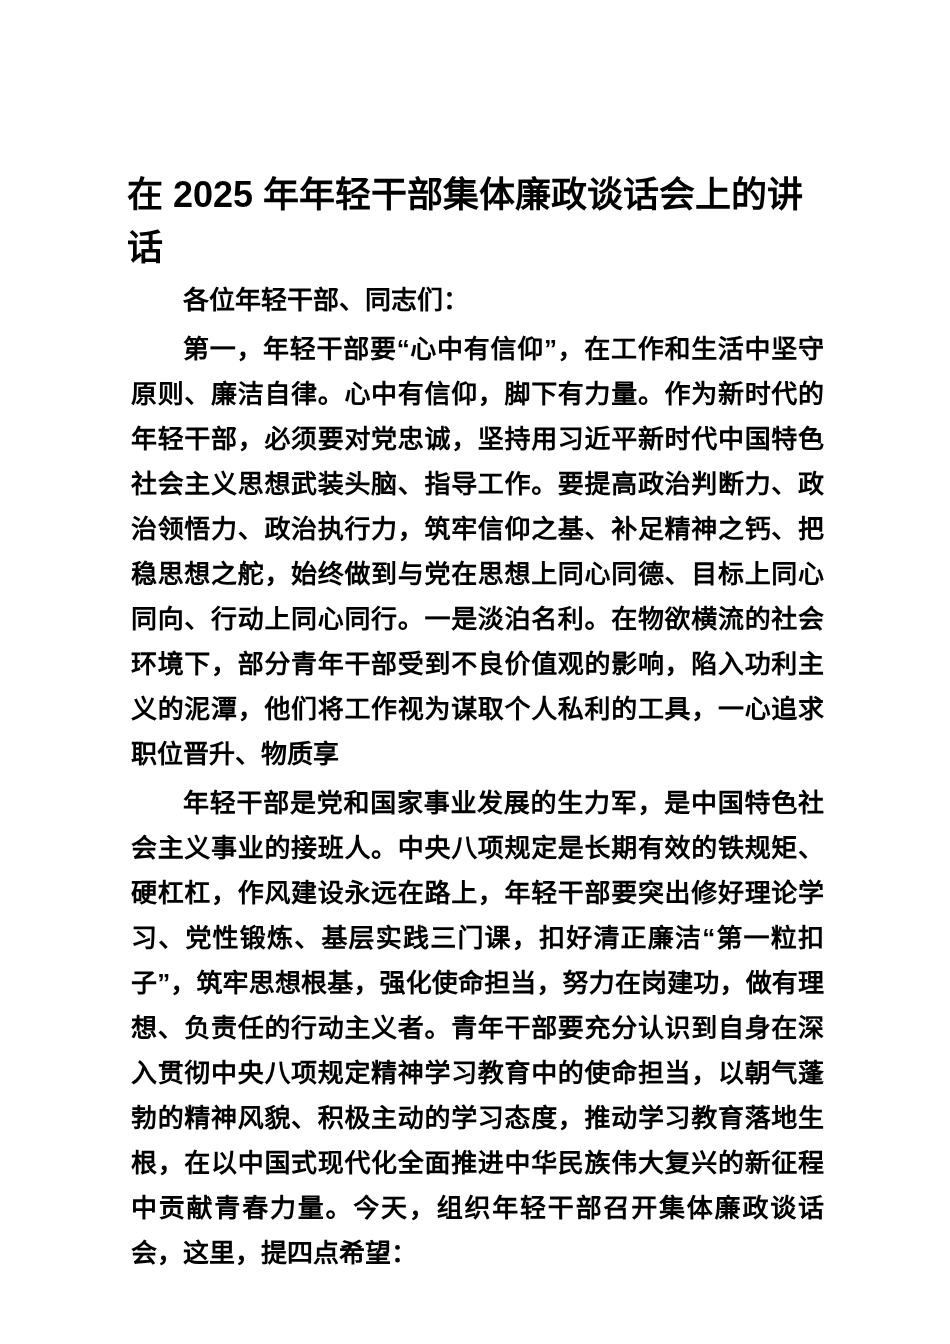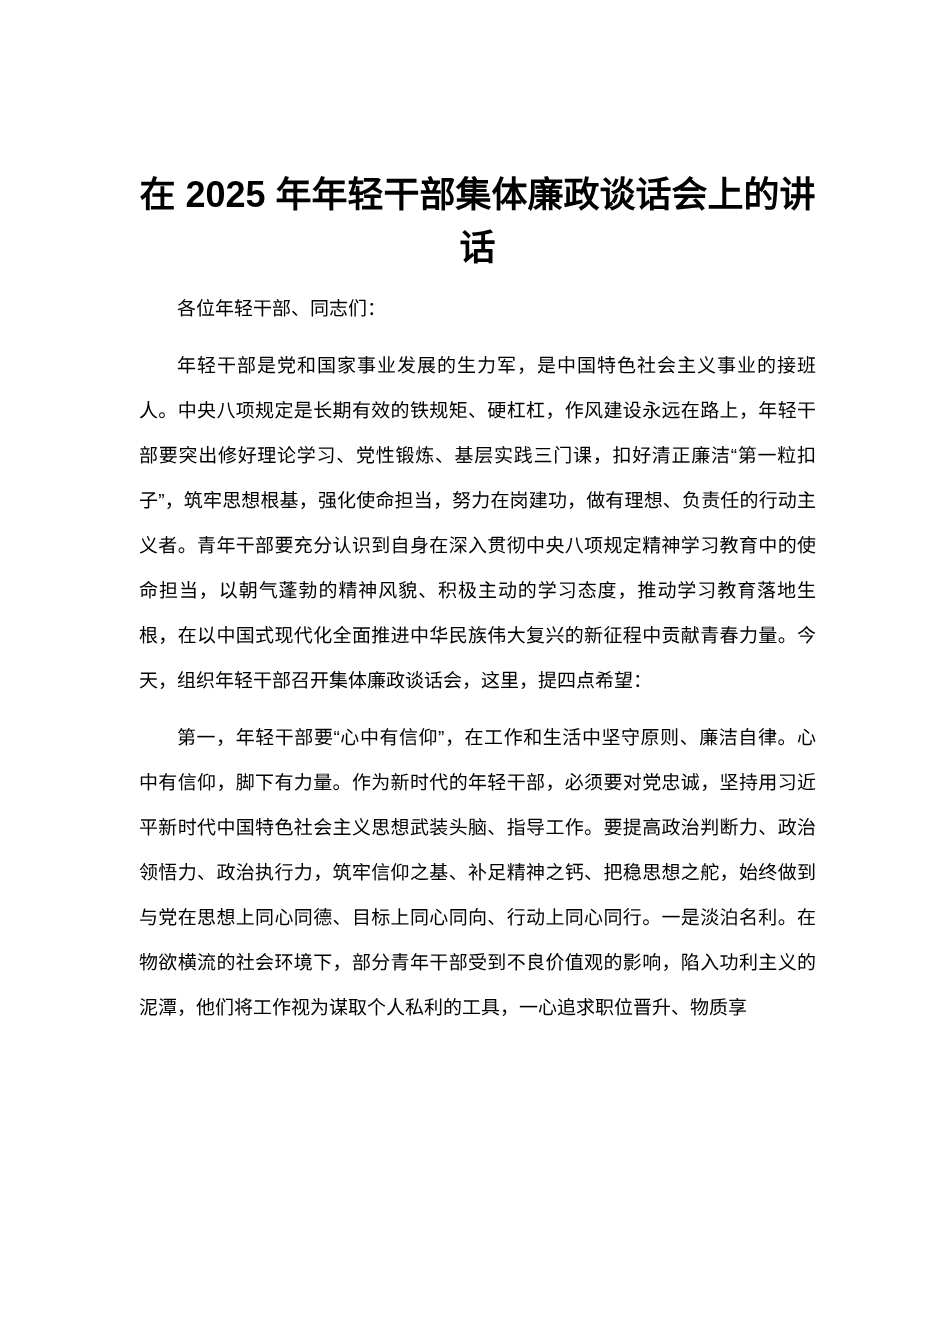--- a/index.html
+++ b/index.html
@@ -20,44 +20,43 @@
     width: 950px;
     height: 1344px;
     background: #ffffff;
     padding: 168px 122px 0 127px;
   }
   .doc-title {
     margin: 0;
     font-size: 36px;
     line-height: 53px;
     font-weight: 700;
-    text-align: center;
     letter-spacing: 0;
   }
   .doc-title .title-line {
     display: block;
   }
   .greeting,
   .body-para {
-    margin: 12px;
-    font-size: 19px;
+    margin: 4px;
+    font-size: 26px;
     line-height: 45px;
-    font-weight: 400;
+    font-weight: 700;
     text-align: justify;
     text-justify: inter-ideograph;
     text-indent: 2em;
     word-break: break-all;
   }
 </style>
 </head>
 <body>
 
 <div class="page">
   <h1 class="doc-title">
     <span class="title-line">在 2025 年年轻干部集体廉政谈话会上的讲话</span>
   </h1>
 
   <p class="greeting">各位年轻干部、同志们：</p>
 
+  <p class="body-para">第一，年轻干部要“心中有信仰”，在工作和生活中坚守原则、廉洁自律。心中有信仰，脚下有力量。作为新时代的年轻干部，必须要对党忠诚，坚持用习近平新时代中国特色社会主义思想武装头脑、指导工作。要提高政治判断力、政治领悟力、政治执行力，筑牢信仰之基、补足精神之钙、把稳思想之舵，始终做到与党在思想上同心同德、目标上同心同向、行动上同心同行。一是淡泊名利。在物欲横流的社会环境下，部分青年干部受到不良价值观的影响，陷入功利主义的泥潭，他们将工作视为谋取个人私利的工具，一心追求职位晋升、物质享</p>
+
   <p class="body-para">年轻干部是党和国家事业发展的生力军，是中国特色社会主义事业的接班人。中央八项规定是长期有效的铁规矩、硬杠杠，作风建设永远在路上，年轻干部要突出修好理论学习、党性锻炼、基层实践三门课，扣好清正廉洁“第一粒扣子”，筑牢思想根基，强化使命担当，努力在岗建功，做有理想、负责任的行动主义者。青年干部要充分认识到自身在深入贯彻中央八项规定精神学习教育中的使命担当，以朝气蓬勃的精神风貌、积极主动的学习态度，推动学习教育落地生根，在以中国式现代化全面推进中华民族伟大复兴的新征程中贡献青春力量。今天，组织年轻干部召开集体廉政谈话会，这里，提四点希望：</p>
-
-  <p class="body-para">第一，年轻干部要“心中有信仰”，在工作和生活中坚守原则、廉洁自律。心中有信仰，脚下有力量。作为新时代的年轻干部，必须要对党忠诚，坚持用习近平新时代中国特色社会主义思想武装头脑、指导工作。要提高政治判断力、政治领悟力、政治执行力，筑牢信仰之基、补足精神之钙、把稳思想之舵，始终做到与党在思想上同心同德、目标上同心同向、行动上同心同行。一是淡泊名利。在物欲横流的社会环境下，部分青年干部受到不良价值观的影响，陷入功利主义的泥潭，他们将工作视为谋取个人私利的工具，一心追求职位晋升、物质享</p>
 </div>
 
 </body></html>

